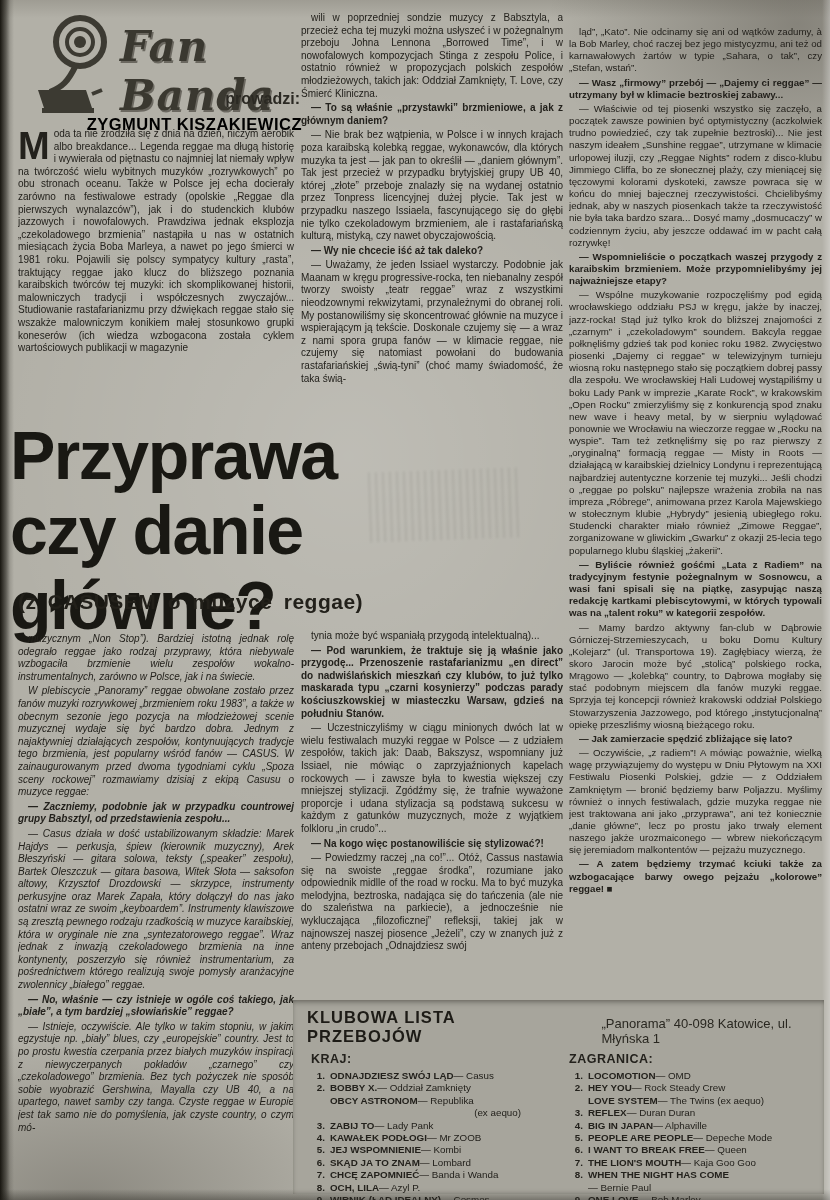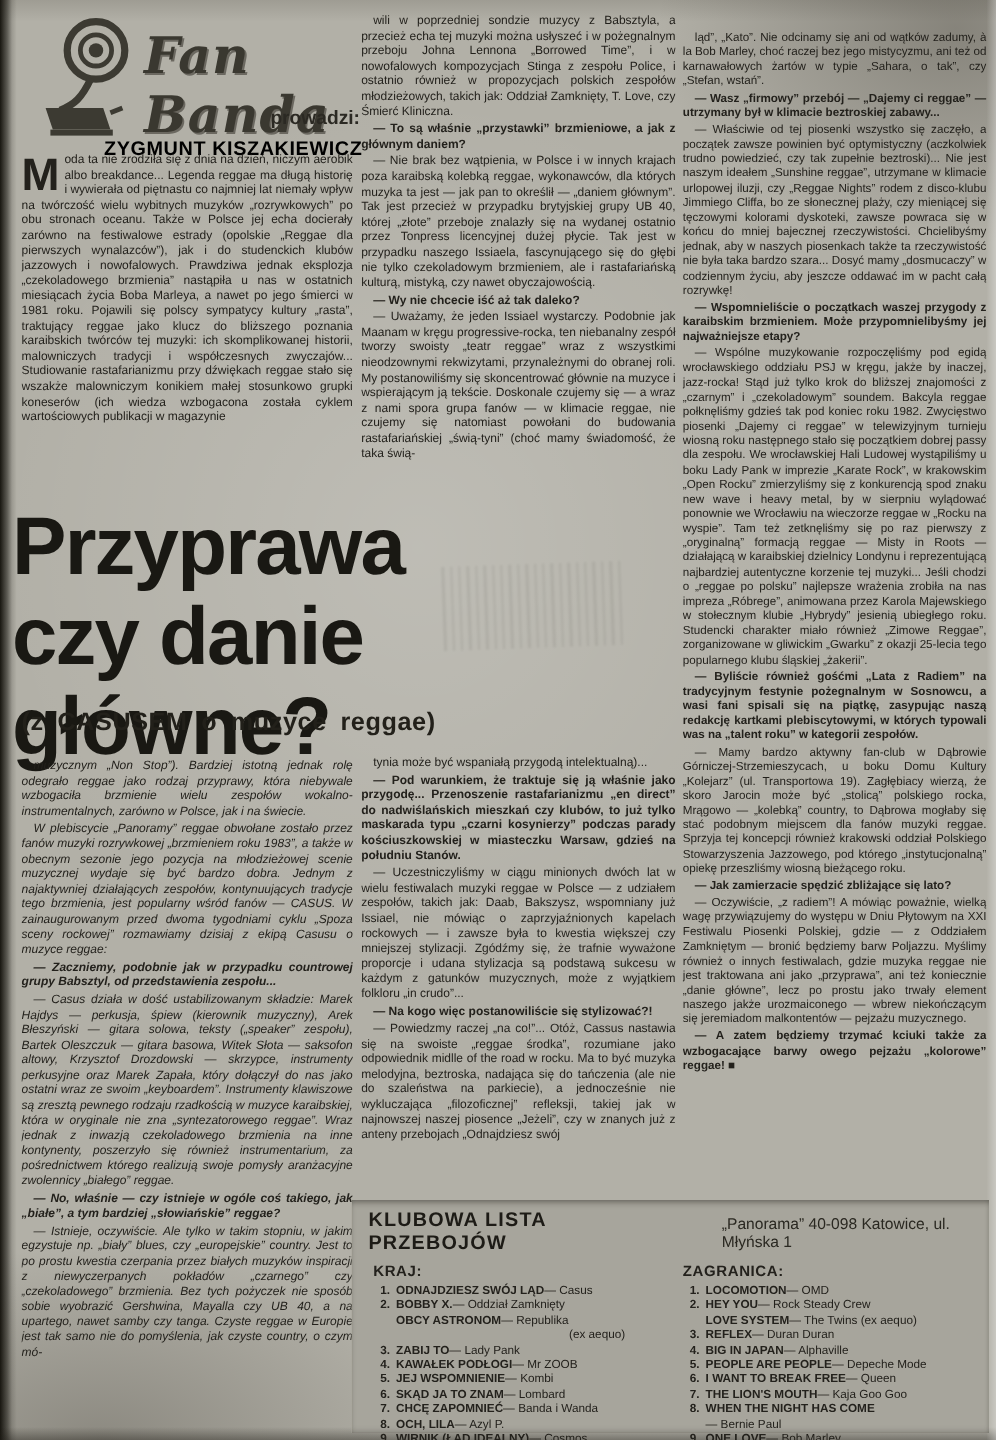--- a/index.html
+++ b/index.html
@@ -46,21 +46,21 @@
   #col1-top {left:18px; top:128px; width:276px; height:294px;}
   #col1-bot {left:18px; top:633px; width:276px; height:562px;font-style:italic;}
   #col2-top {left:301px; top:12px;  width:262px; height:410px;}
   #col2-bot {left:301px; top:630px; width:262px; height:368px;}
   #col3     {left:569px; top:26px;  width:253px; height:972px;}
   #col3 p.para{font-size:9.7px;line-height:12.15px;}
   
   .hitbox{position:absolute;left:293px;top:1000px;width:531px;height:194px;
     background:#a7a59c;box-shadow:inset 0 4px 6px -3px rgba(20,18,12,.55), inset 0 -3px 5px -3px rgba(20,18,12,.35);
     padding:8px 12px 4px 14px;box-sizing:border-box;}
-  .hitbox .toprow{display:flex;align-items:center;margin-bottom:4px;gap:44px;}
+  .hitbox .toprow{display:flex;align-items:flex-end;margin-bottom:4px;gap:44px;}
   .hit-title{font-weight:bold;font-size:16.5px;letter-spacing:1px;color:#1d1b16;}
   .hit-address{font-weight:normal;font-size:13px;margin-left:26px;color:#2a2821;}
   .hitcols{display:flex;}
   .hitcol{box-sizing:border-box;}
   .hitcol.kraj{width:248px;}
   .hitcol.zagr{flex:1;padding-left:10px;}
   .hitcol-label{font-weight:bold;font-size:12.5px;margin:2px 0 4px 4px;letter-spacing:.5px;}
   .hit-line{display:flex;font-size:9.8px;line-height:12.4px;white-space:nowrap;}
   .hit-num{width:18px;text-align:right;margin-right:5px;font-weight:bold;flex:none;}
   .hit-b{font-weight:bold;}

